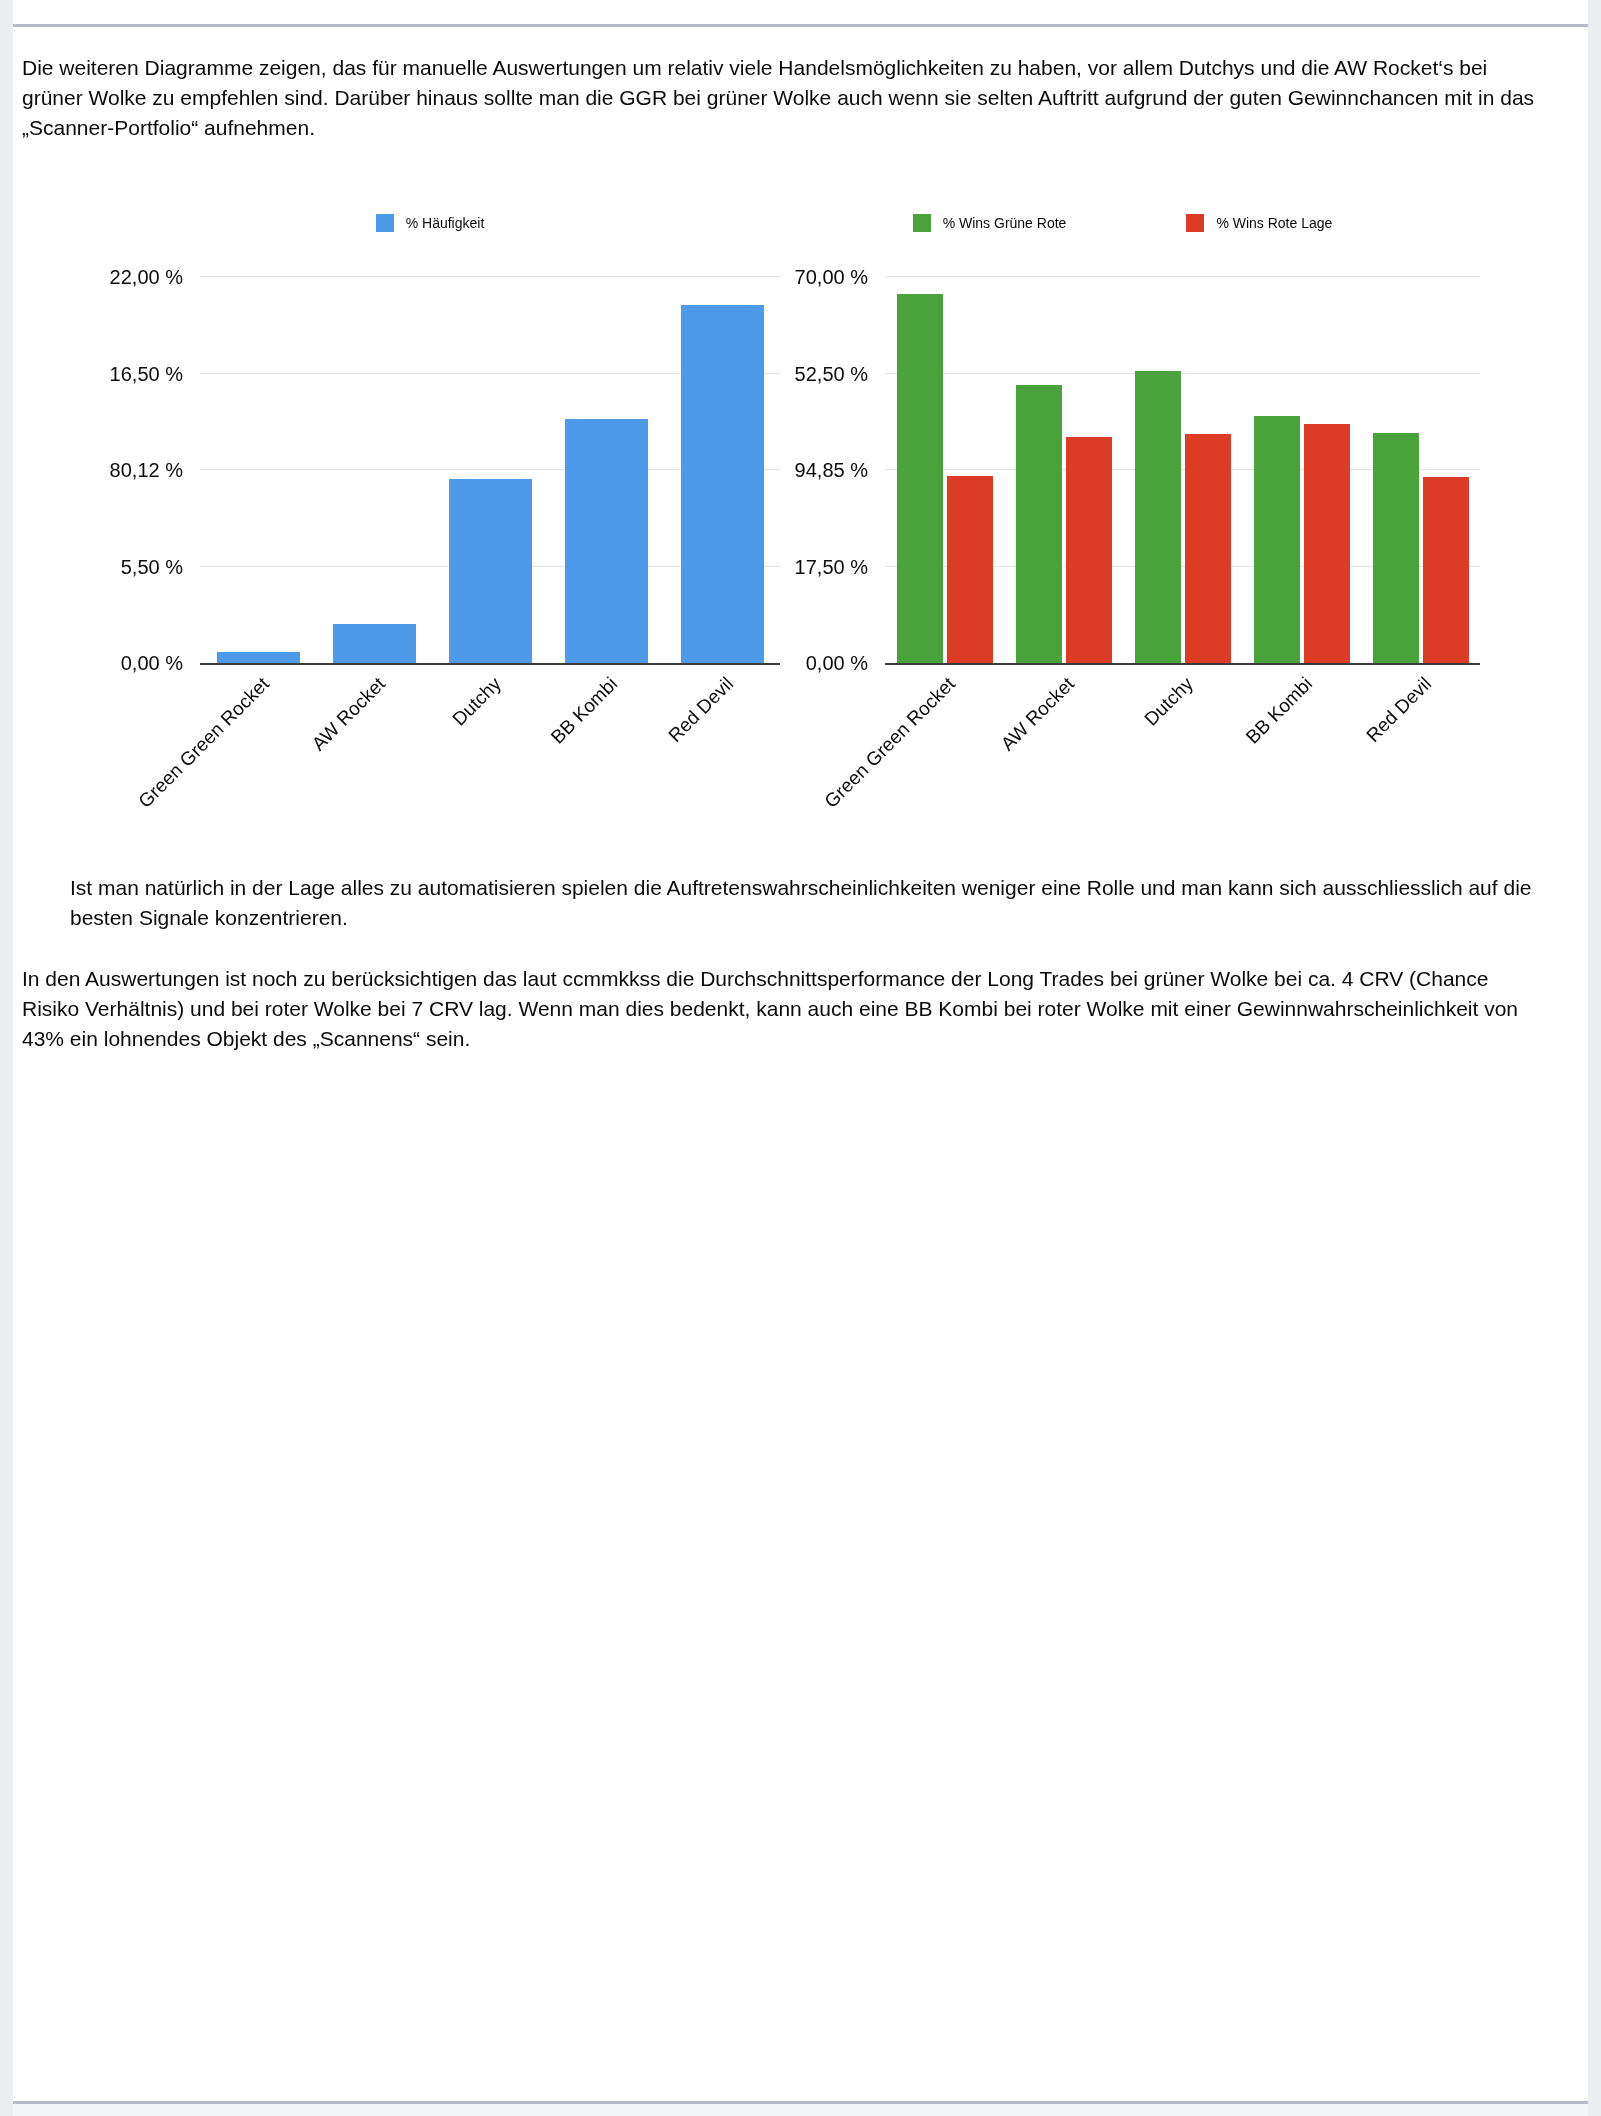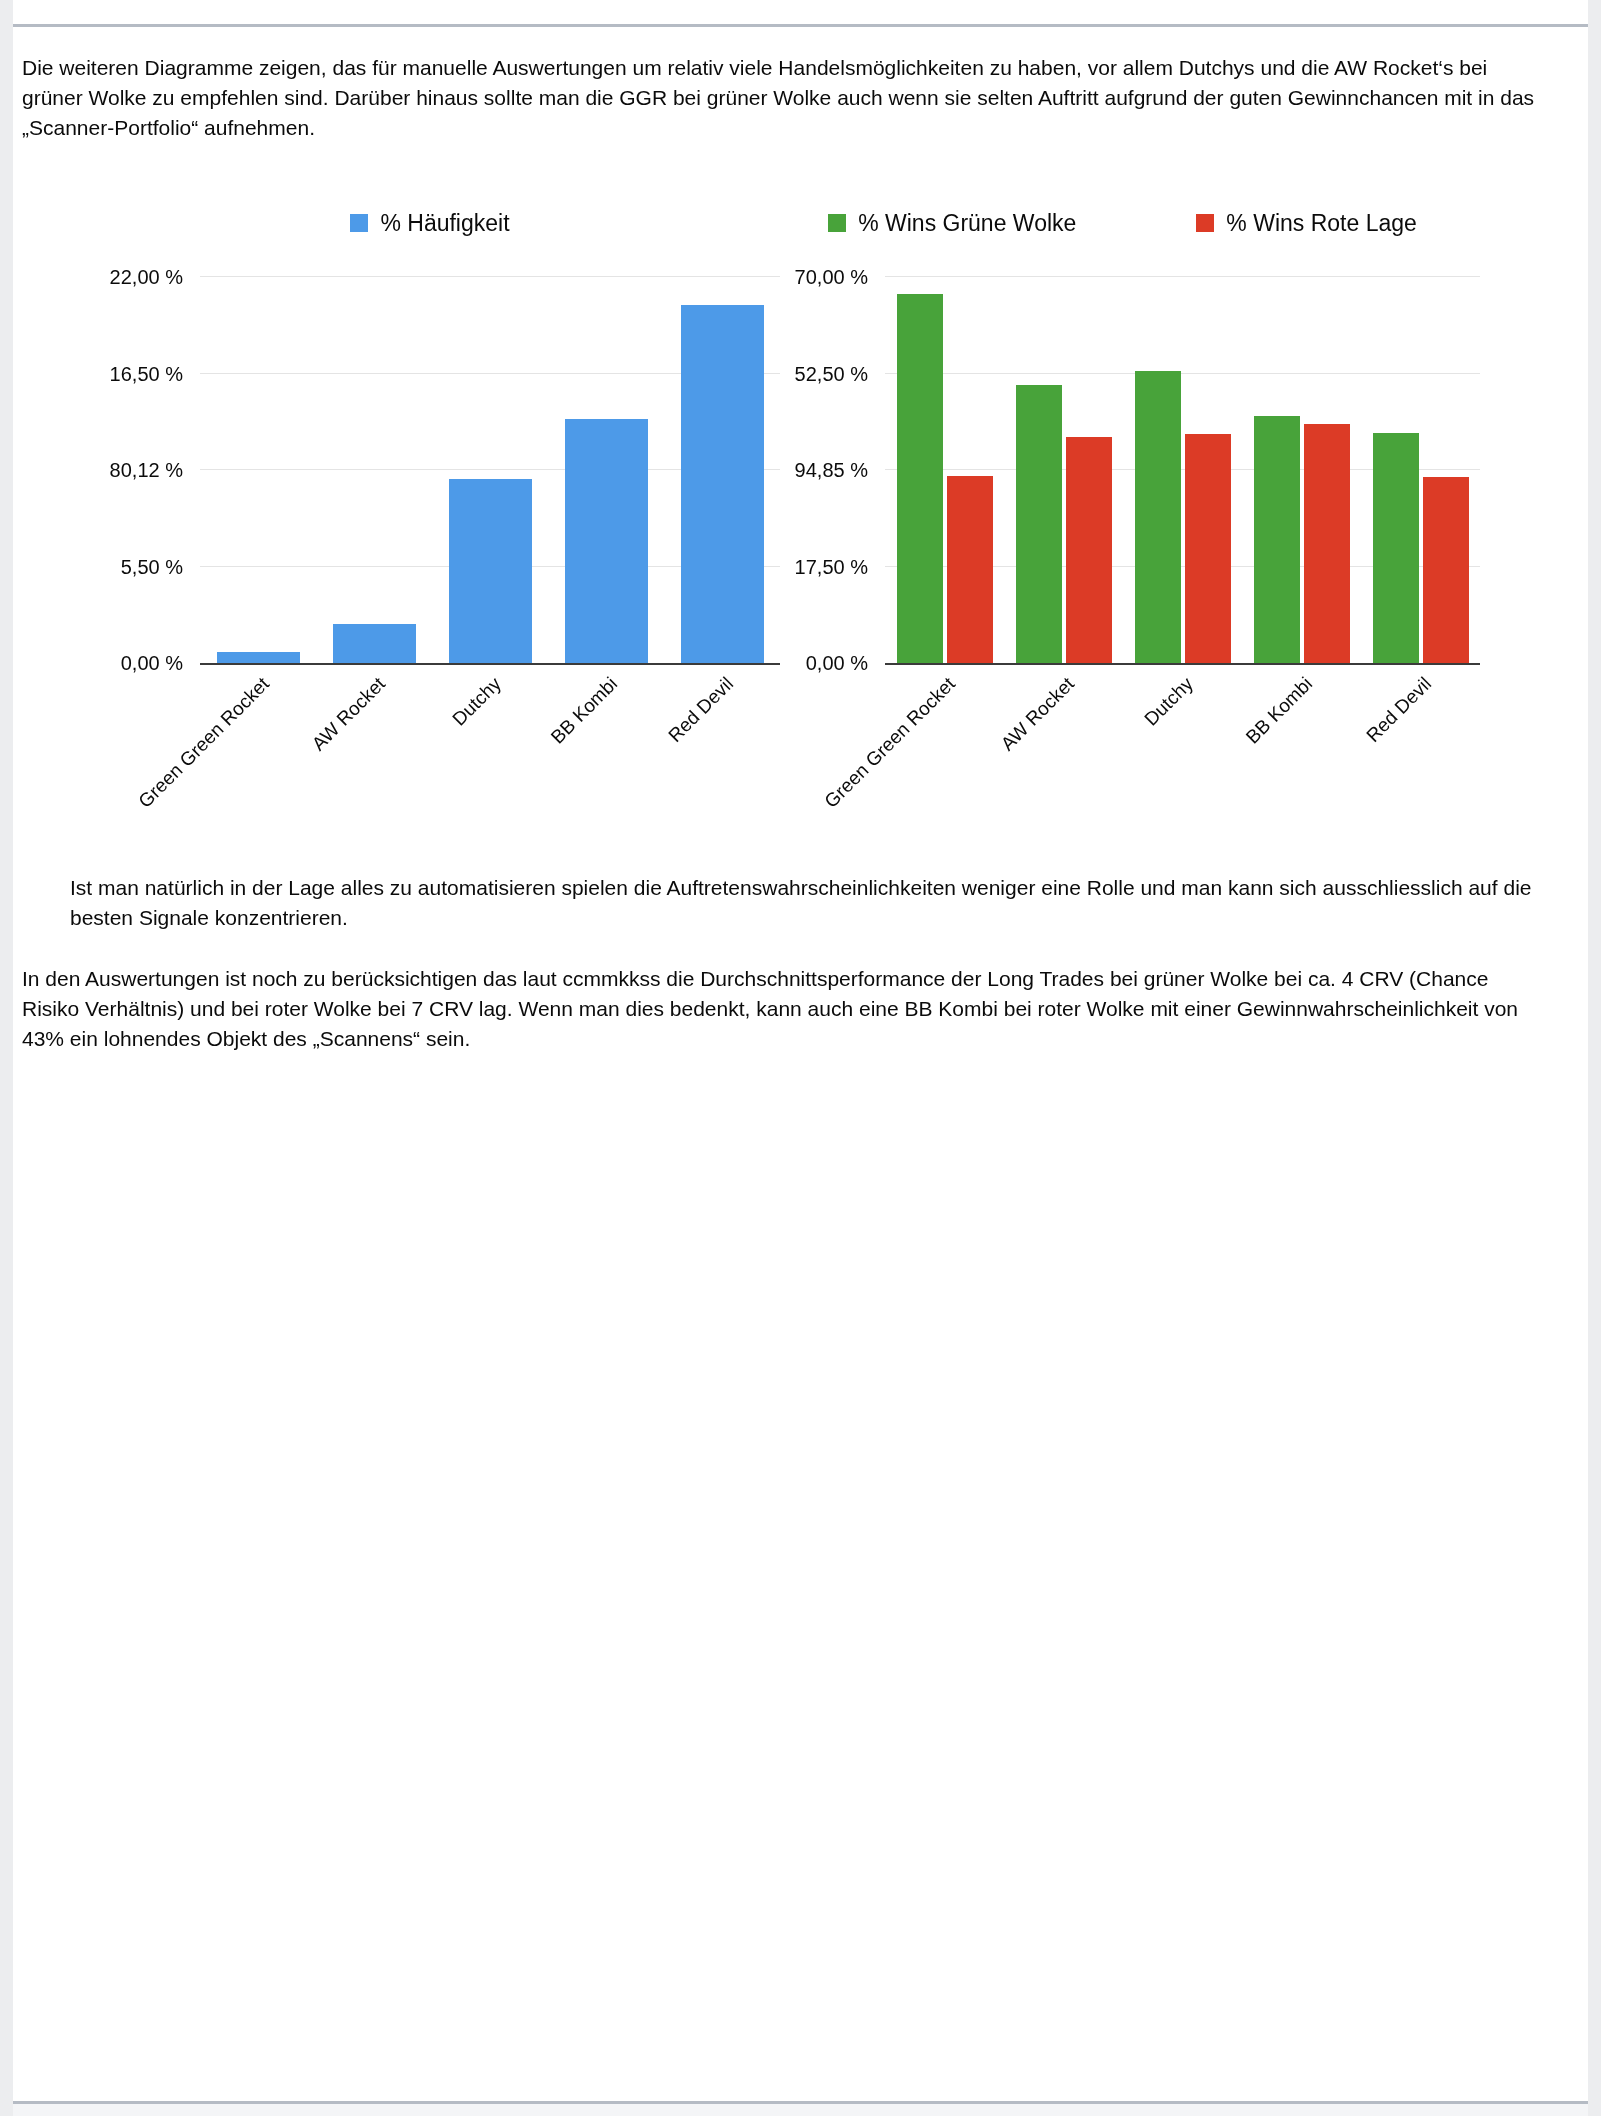--- a/index.html
+++ b/index.html
@@ -47,21 +47,21 @@
   .chart { position: absolute; }
   .chart .legend {
     display: flex;
     justify-content: center;
     column-gap: 120px;
     height: 20px;
     margin-bottom: 44px;
   }
   .legend-item { display: flex; align-items: center; column-gap: 12px; }
   .legend-swatch { width: 18px; height: 18px; flex: 0 0 auto; }
-  .legend-label { font-size: 23px; white-space: nowrap; }
+  .legend-label { font-size: 14px; white-space: nowrap; }
 
   .chart .body { display: flex; }
   .ycol { position: relative; width: 120px; height: 386px; flex: 0 0 auto; }
   .ytick {
     position: absolute;
     right: 17px;
     transform: translateY(50%);
     font-size: 20px;
     white-space: nowrap;
   }
@@ -164,21 +164,21 @@
           <span class="xlabel" style="right: 30%;">BB Kombi</span>
           <span class="xlabel" style="right: 10%;">Red Devil</span>
         </div>
     </div>
   </div>
 
   <div class="chart" data-chart="1" style="left:752px; top:186px; width:715px;">
     <div class="legend">
         <div class="legend-item">
           <span class="legend-swatch" style="background: rgb(72, 163, 58);"></span>
-          <span class="legend-label">% Wins Grüne Wolke</span>
+          <span class="legend-label">% Wins Grüne Rote</span>
         </div>
         <div class="legend-item">
           <span class="legend-swatch" style="background: rgb(220, 59, 38);"></span>
           <span class="legend-label">% Wins Rote Lage</span>
         </div>
       </div>
     <div class="body">
       <div class="ycol">
           <span class="ytick" style="bottom: 0%;">0,00 %</span>
           <span class="ytick" style="bottom: 25%;">17,50 %</span>

